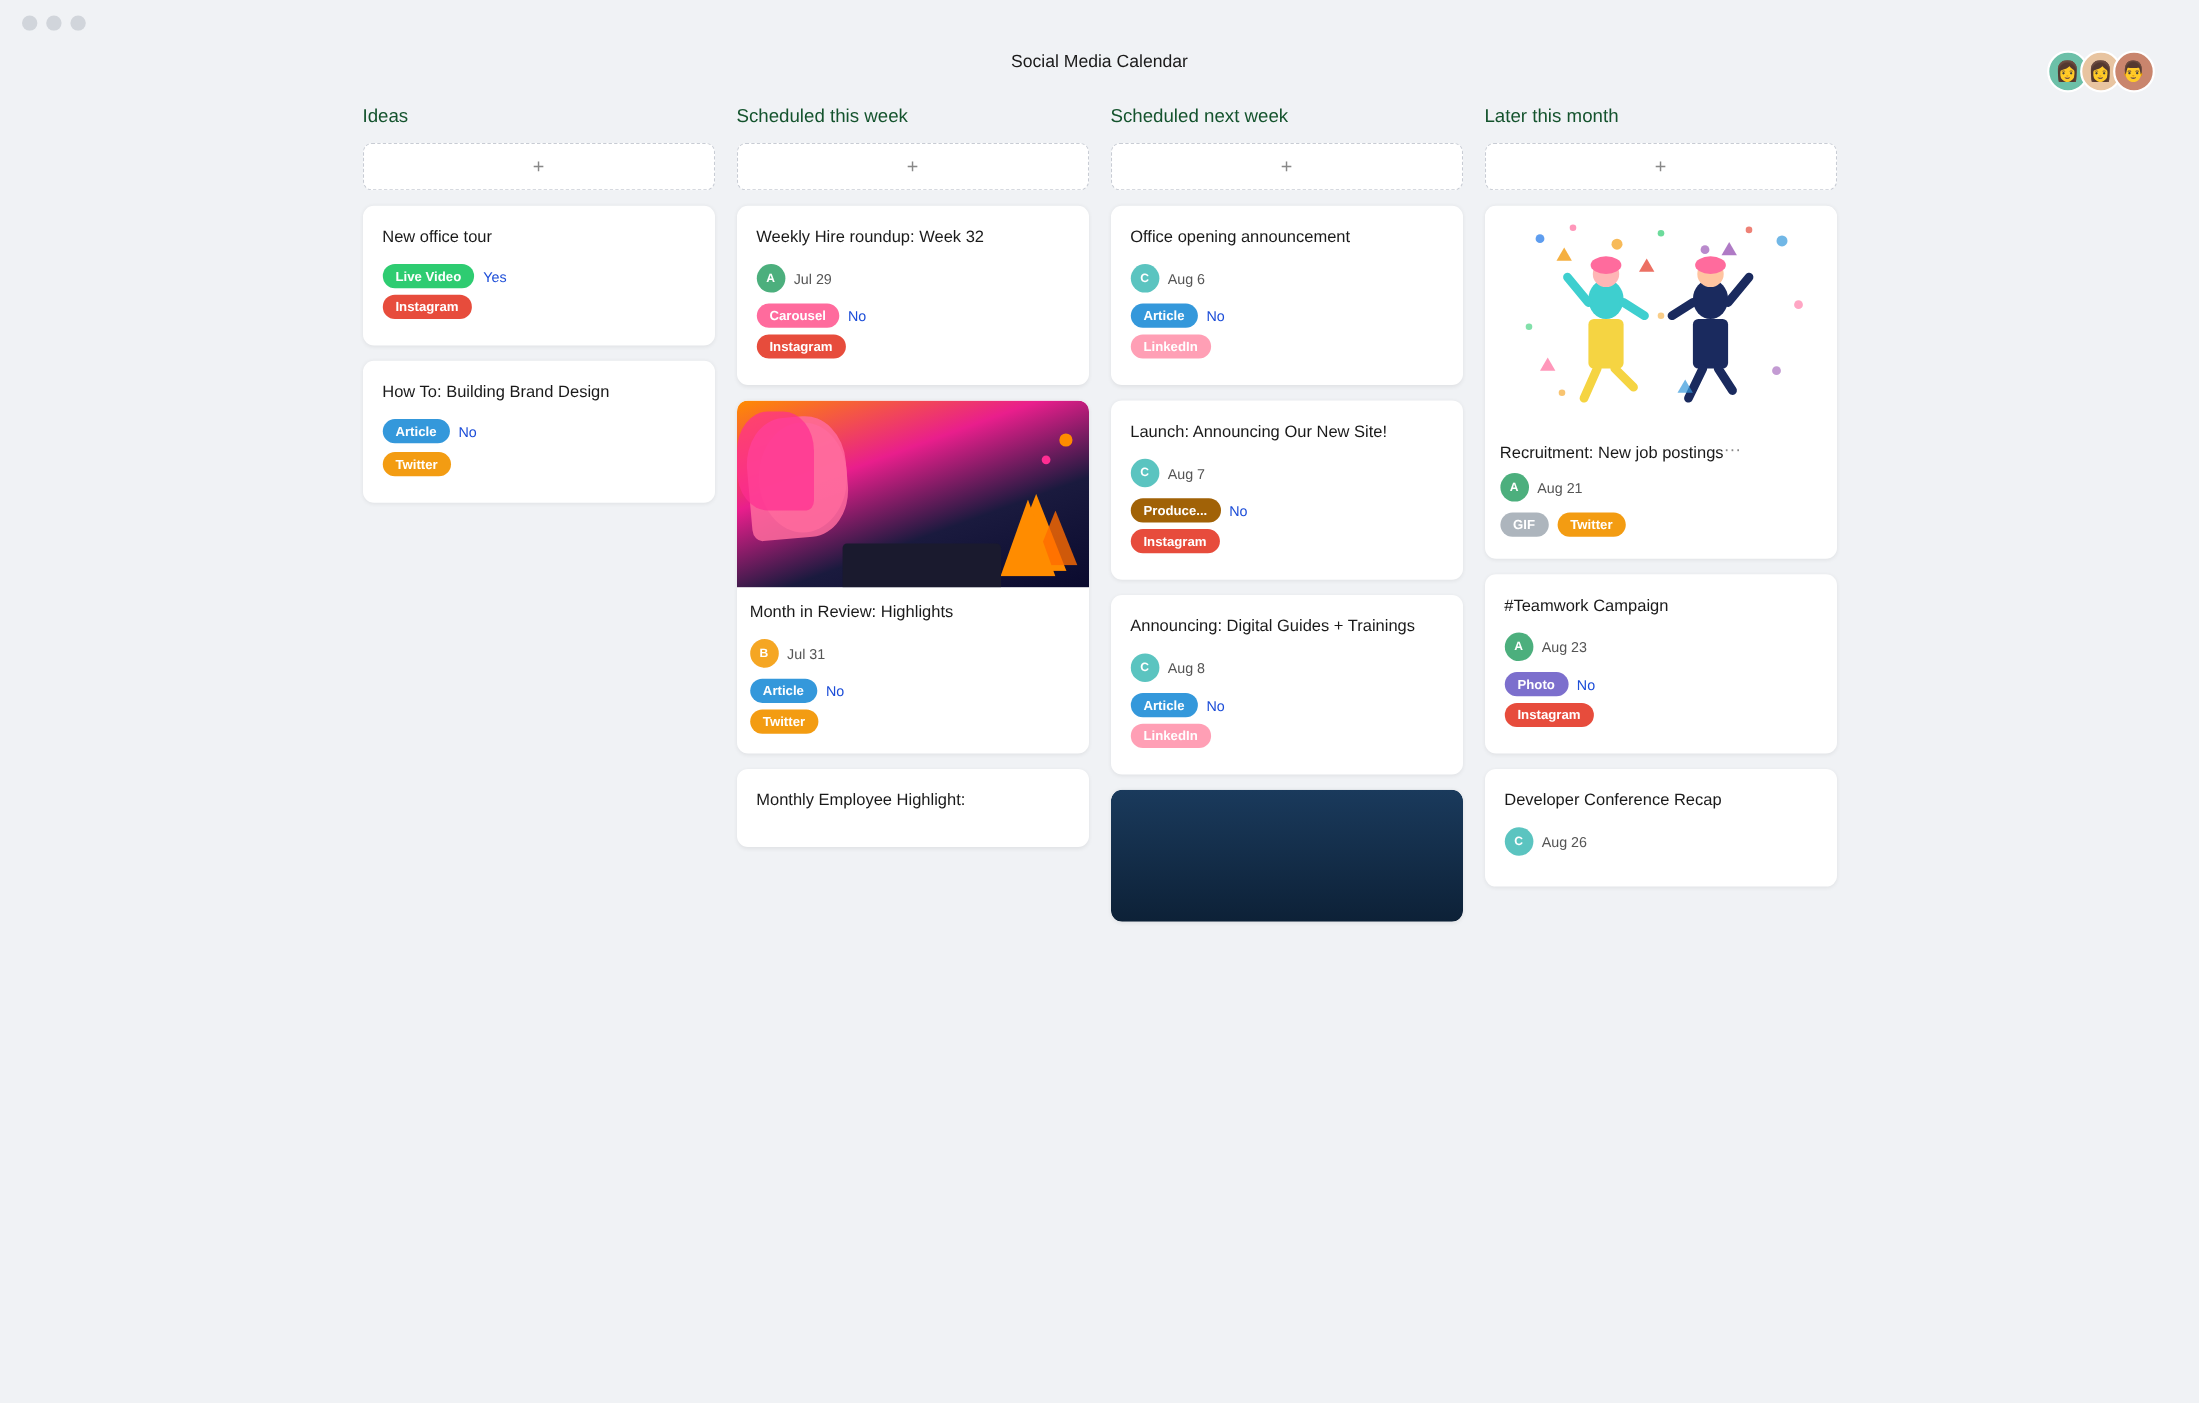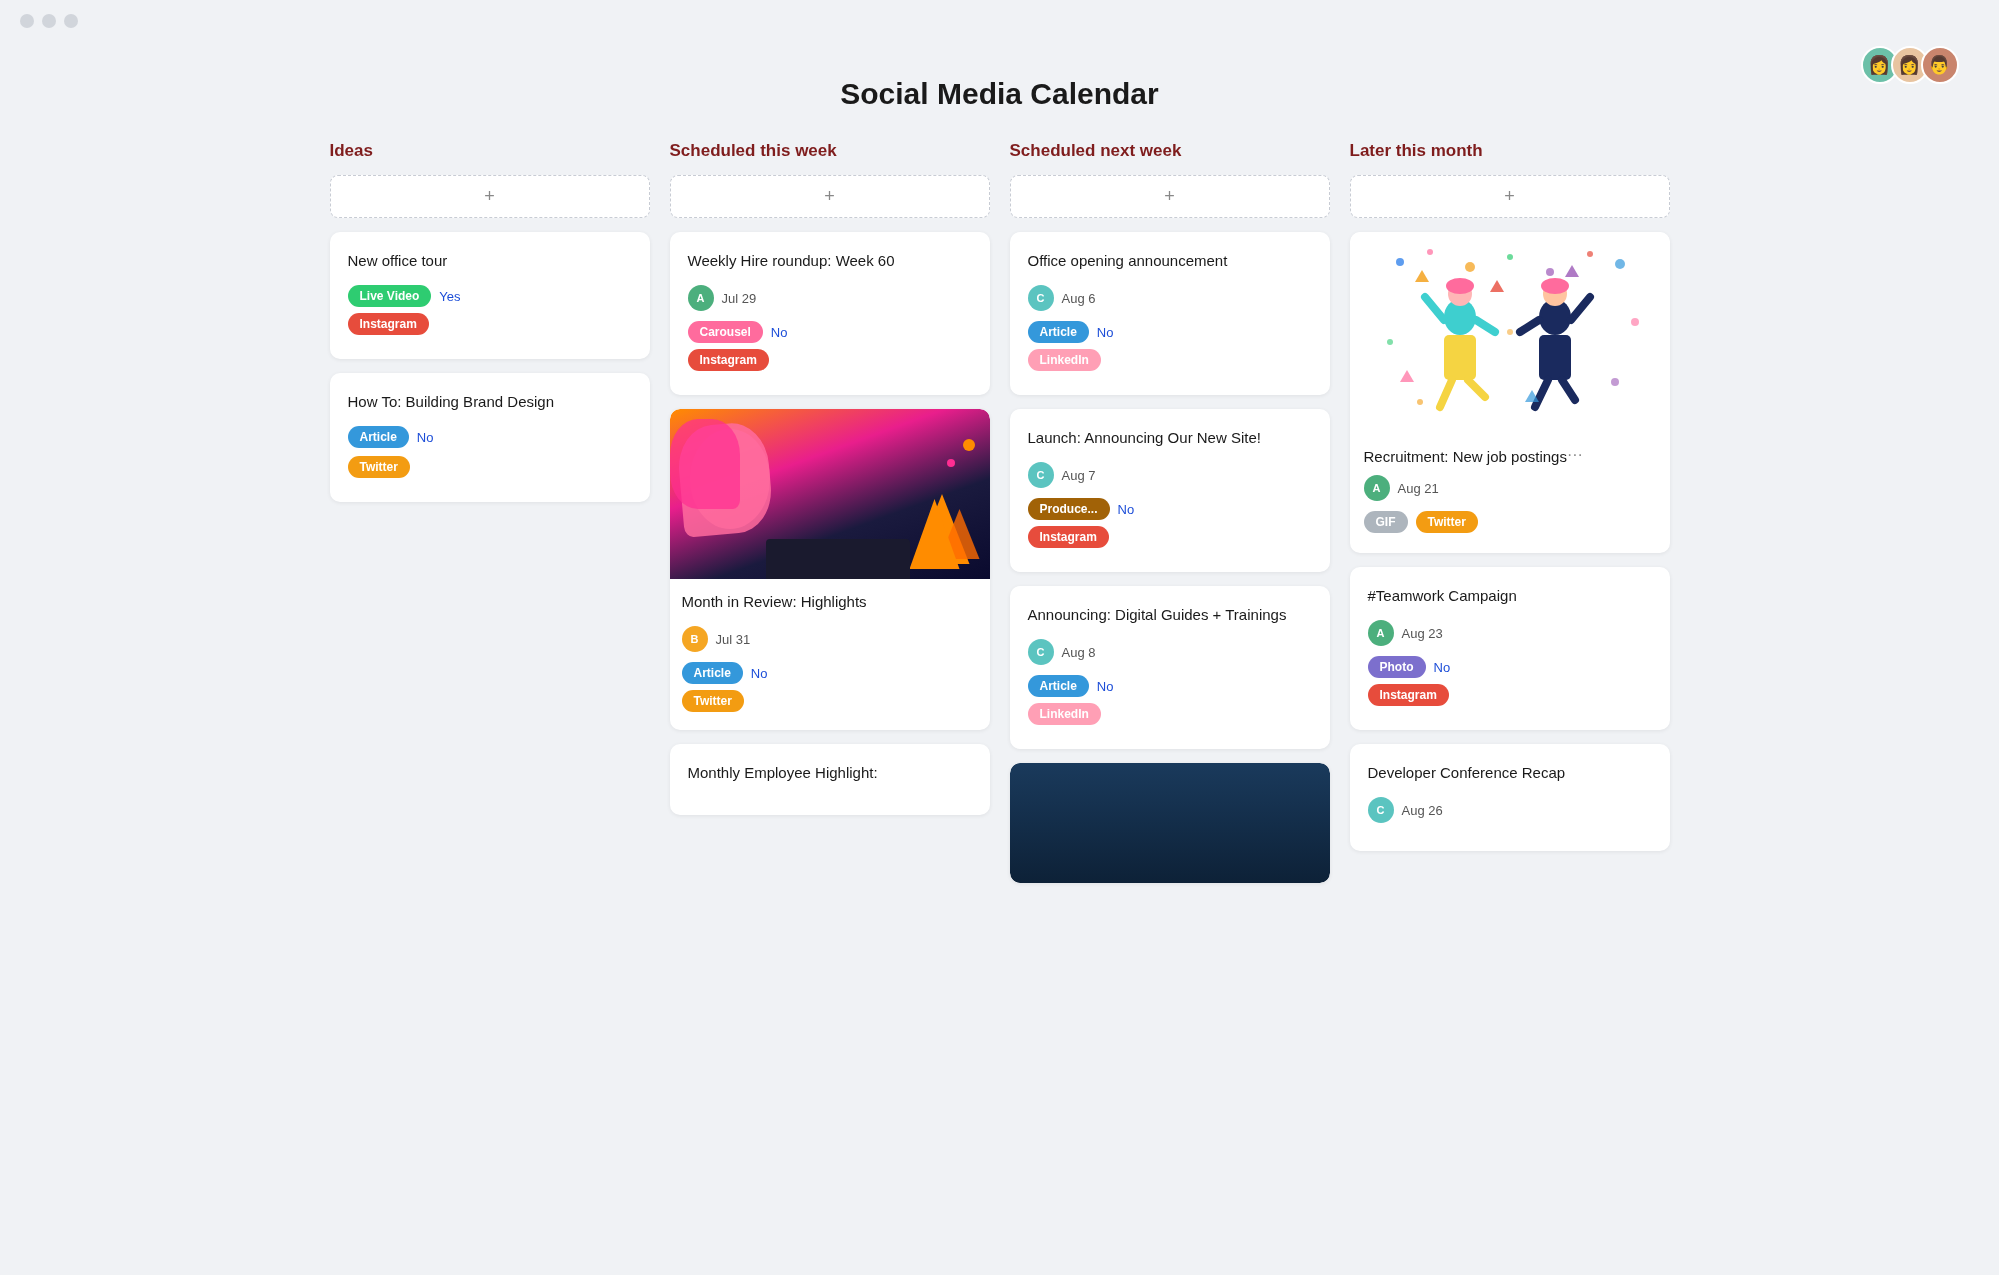--- a/index.html
+++ b/index.html
@@ -8,24 +8,23 @@
       background: #f0f2f5;
       min-height: 100vh;
     }
     .header {
       background: #f0f2f5;
       text-align: center;
       padding: 20px 0 30px;
       position: relative;
     }
     .header h1 {
-      font-size: 30px;
-      font-weight: 700;
+      font-size: 16px;
+      font-weight: 400;
       color: #1a1a1a;
-      margin-top: 29px;
     }
     .header-avatars {
       position: absolute;
       right: 40px;
       top: 18px;
       display: flex;
     }
     .avatar {
       width: 38px; height: 38px;
       border-radius: 50%;
@@ -41,22 +40,22 @@
     .board {
       display: grid;
       grid-template-columns: repeat(4, 1fr);
       gap: 20px;
       padding: 0 30px 40px;
       max-width: 1400px;
       margin: 0 auto;
     }
     .column-header {
       font-size: 17px;
-      font-weight: 700;
-      color: #7f1d1d;
+      font-weight: 400;
+      color: #14532d;
       margin-bottom: 14px;
     }
     .add-btn {
       width: 100%;
       padding: 10px;
       border: 1.5px dashed #c8ccd4;
       background: white;
       border-radius: 8px;
       cursor: pointer;
       font-size: 18px;
@@ -213,21 +212,21 @@
       </div>
     </div>
   </div>
 
   <div>
     <div class="column-header">Scheduled this week</div>
     <button class="add-btn">+</button>
     <div class="column-cards">
 
       <div class="card">
-        <div class="card-title">Weekly Hire roundup: Week 60</div>
+        <div class="card-title">Weekly Hire roundup: Week 32</div>
         <div class="card-meta">
           <div class="user-avatar ua-green">A</div>
           <span>Jul 29</span>
         </div>
         <div class="tags-row">
           <span class="tag tag-carousel">Carousel</span>
           <span class="tag-label">No</span>
         </div>
         <div class="tags-row" style="margin-top:6px;">
           <span class="tag tag-instagram">Instagram</span>

